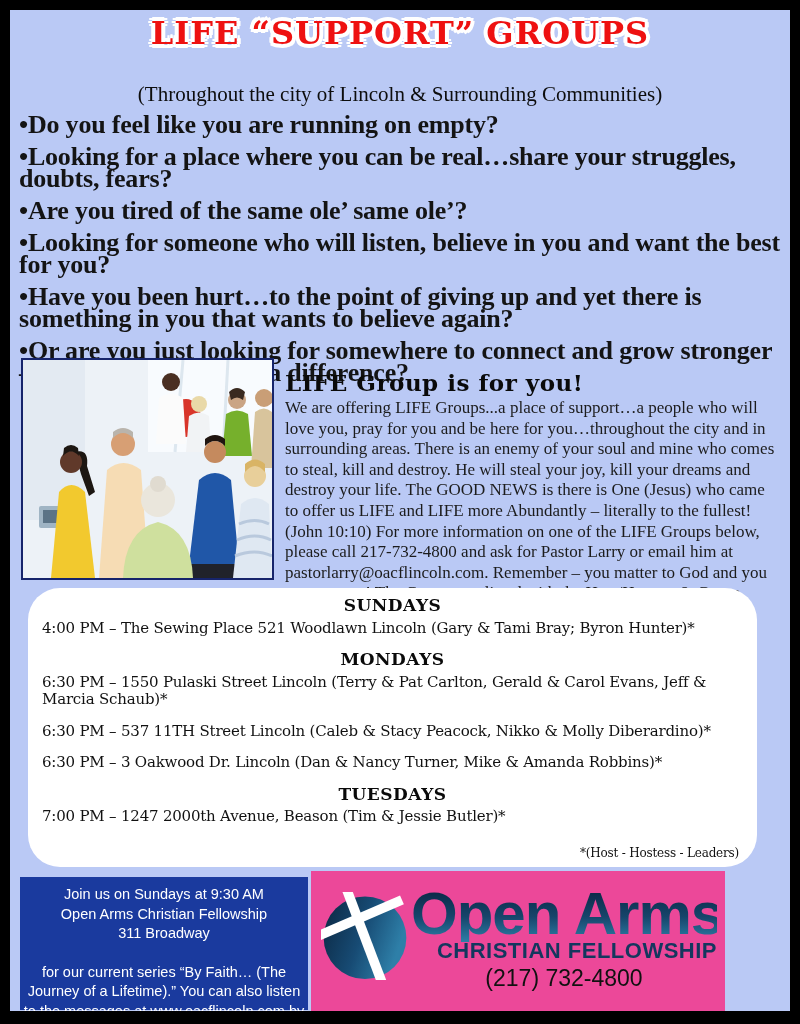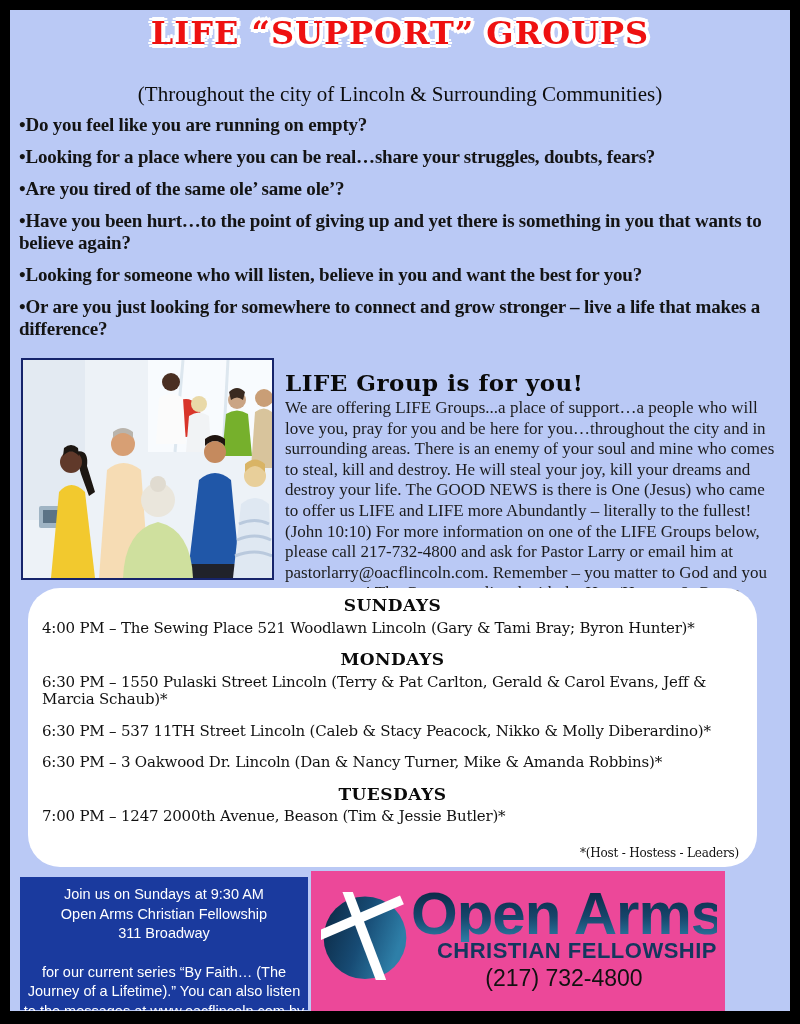--- a/index.html
+++ b/index.html
@@ -25,21 +25,21 @@
   .subtitle {
     position:absolute; top:72px; left:0; width:100%;
     text-align:center; font-size:21px; color:#0d0d0d;
     font-family:"Liberation Serif", serif;
   }
   
   .bullets {
     position:absolute; top:104px; left:0; width:100%;
     padding:0 9px;
     font-family:"Liberation Serif", serif; font-weight:bold;
-    font-size:19px; letter-spacing:-0.2px; line-height:22px; color:#141414;
+    font-size:26px; letter-spacing:-0.2px; line-height:22px; color:#141414;
   }
   .bullet { margin-bottom:10px; }
   
   .photo-frame {
     position:absolute; left:11px; top:348px;
     width:253px; height:222px;
     border:2px solid #16246b; background:#edf2f7;
   }
   .photo-frame svg { display:block; width:100%; height:100%; }
   .intro-col { position:absolute; left:275px; top:359px; width:492px; }
@@ -113,22 +113,22 @@
 
 <div class="page">
 
   <div class="title">LIFE “SUPPORT” GROUPS</div>
   <div class="subtitle">(Throughout the city of Lincoln &amp; Surrounding Communities)</div>
 
   <div class="bullets">
     <div class="bullet">•Do you feel like you are running on empty?</div>
     <div class="bullet">•Looking for a place where you can be real…share your struggles, doubts, fears?</div>
     <div class="bullet">•Are you tired of the same ole’ same ole’?</div>
+    <div class="bullet">•Looking for someone who will listen, believe in you and want the best for you?</div>
     <div class="bullet">•Have you been hurt…to the point of giving up and yet there is something in you that wants to believe again?</div>
-    <div class="bullet">•Looking for someone who will listen, believe in you and want the best for you?</div>
     <div class="bullet">•Or are you just looking for somewhere to connect and grow stronger – live a life that makes a difference?</div>
   </div>
 
   <div class="photo-frame">
     <svg viewBox="0 0 249 218" preserveAspectRatio="none">
       <rect x="0" y="0" width="249" height="218" fill="#edf2f7"></rect>
       <rect x="0" y="0" width="62" height="160" fill="#e3eaf2"></rect>
       <rect x="125" y="0" width="124" height="92" fill="#f8fbfe"></rect>
       <line x1="160" y1="0" x2="152" y2="92" stroke="#dde7ef" stroke-width="3"></line>
       <line x1="205" y1="0" x2="200" y2="92" stroke="#dde7ef" stroke-width="3"></line>

